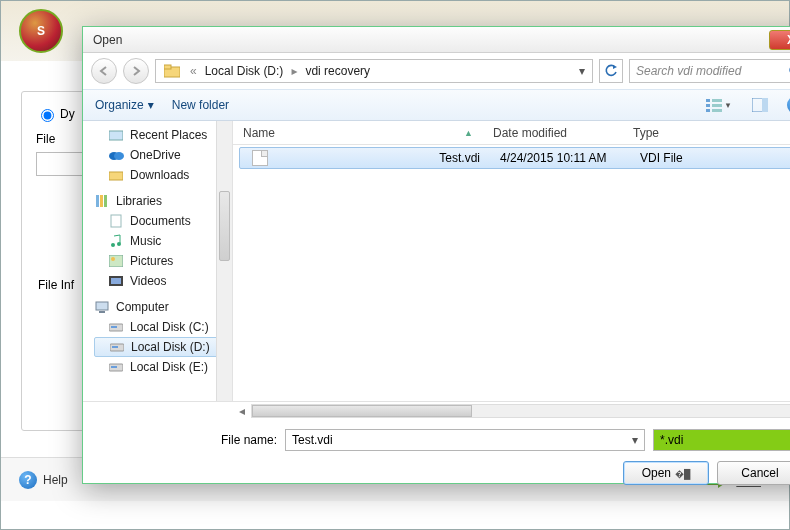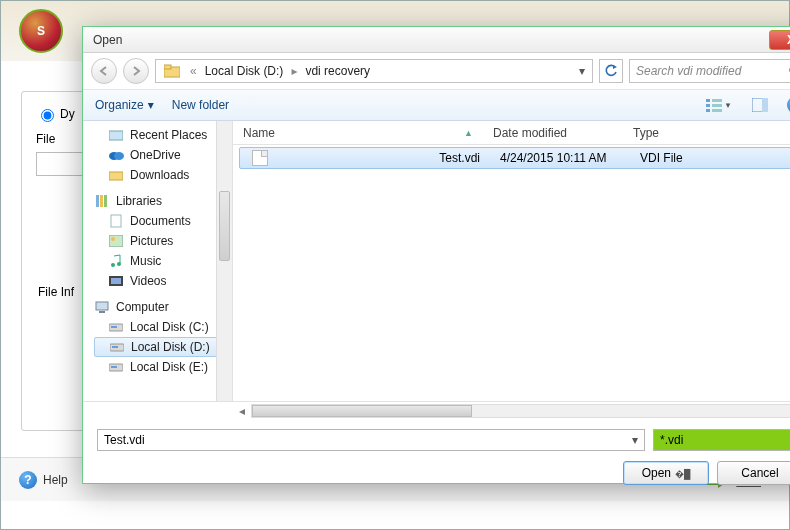--- a/index.html
+++ b/index.html
@@ -12,21 +12,21 @@
 .win-btn { width: 34px; height: 18px; border: 1px solid #b5b5b5; border-radius: 3px; background: linear-gradient(#fff,#e8e8e8); margin-left: 4px; display: flex; align-items: center; justify-content: center; color: #555; font-size: 11px; }
 .main-body { position: relative; height: calc(100% - 28px); background: linear-gradient(#efe9d8,#f5f3ec 60px,#fff 60px); }
 .logo { position: absolute; top: 8px; left: 18px; width: 44px; height: 44px; border-radius: 50%; background: radial-gradient(circle at 35% 30%, #d94, #b23 60%, #6a1d1d); border: 2px solid #7a2; display:flex; align-items:center; justify-content:center; color:#fff; font-weight:bold; font-size:22px;}
 .panel { position: absolute; top: 90px; left: 20px; right: 20px; height: 340px; border: 1px solid #cfcfcf; border-radius: 3px; background: #fff; padding: 14px; }
 .radio-row { display: flex; align-items: center; margin-bottom: 10px; }
 .radio-row input { margin-right: 6px; }
 .lbl { margin: 8px 0 4px; }
 .file-input-row { display: flex; align-items: center; gap: 6px; }
 .file-input { width: 540px; height: 24px; border: 1px solid #bcbcbc; background: #fff; }
 .browse-btn { width: 36px; height: 28px; border: 1px solid #7fb5df; border-radius: 4px; background: linear-gradient(#eef7fe,#d3e9fb); }
-.file-info { position: absolute; top: 186px; left: 16px; margin-top: 7px; }
+.file-info { position: absolute; top: 186px; left: 16px; }
 .bottom-bar { position: absolute; left: 0; right: 0; bottom: 0; height: 44px; border-top: 1px solid #ddd; background: #f7f7f7; display: flex; align-items: center; padding: 0 18px; }
 .help-btn { display: flex; align-items: center; gap: 6px; color: #333; }
 .help-icon { width: 18px; height: 18px; border-radius: 50%; background: radial-gradient(circle at 35% 30%, #6bb6f5, #1e6fc1); color:#fff; display:flex; align-items:center; justify-content:center; font-weight:bold; }
 .next-btn { margin-left: auto; display: flex; align-items: flex-end; gap: 6px; padding: 4px 10px; color: #555; text-decoration: underline; }
 .next-arrow svg { display:block; }
 
 
 .dialog { position: absolute; top: 26px; left: 82px; width: 736px; height: 458px; border: 1px solid #6c8; background: #fff; box-shadow: 0 6px 28px rgba(0,0,0,0.35); }
 .dlg-titlebar { height: 26px; background: linear-gradient(#fdfdfd,#ececec); border-bottom: 1px solid #d0d0d0; display: flex; align-items: center; padding: 0 4px 0 10px; }
 .dlg-title { flex: 1; color: #333; }
@@ -244,36 +244,36 @@
       <div class="tree-item">
         <span class="ticon">
             <svg width="12" height="14">
               <rect x="1" y="1" width="10" height="12" fill="#fff" stroke="#9bb"></rect>
             </svg>
           </span>
         <span>Documents</span>
       </div>
       <div class="tree-item">
         <span class="ticon">
-            <svg width="14" height="12">
-              <rect x="0" y="0" width="14" height="12" fill="#cde8c4" stroke="#7a9"></rect>
-              <circle cx="4" cy="4" r="2" fill="#f0c152"></circle>
-            </svg>
-          </span>
-        <span>Pictures</span>
-      </div>
-      <div class="tree-item">
-        <span class="ticon">
             <svg width="12" height="14">
               <path d="M4 2 L10 1 V9" stroke="#3a7" fill="none"></path>
               <circle cx="3" cy="11" r="2" fill="#3a7"></circle>
               <circle cx="9" cy="10" r="2" fill="#3a7"></circle>
             </svg>
           </span>
         <span>Music</span>
+      </div>
+      <div class="tree-item">
+        <span class="ticon">
+            <svg width="14" height="12">
+              <rect x="0" y="0" width="14" height="12" fill="#cde8c4" stroke="#7a9"></rect>
+              <circle cx="4" cy="4" r="2" fill="#f0c152"></circle>
+            </svg>
+          </span>
+        <span>Pictures</span>
       </div>
       <div class="tree-item">
         <span class="ticon">
             <svg width="14" height="12">
               <rect x="0" y="1" width="14" height="10" fill="#444"></rect>
               <rect x="2" y="3" width="10" height="6" fill="#8ad"></rect>
             </svg>
           </span>
         <span>Videos</span>
       </div>
@@ -343,20 +343,21 @@
   <div class="hscroll-row">
     <div style="width:150px"></div>
     <div class="arrow">◂</div>
     <div class="track">
         <div class="thumb"></div>
       </div>
     <div class="arrow">▸</div>
   </div>
 
   <div class="fn-row">
+    <div class="fn-label">File name:</div>
     <div class="fn-input">
       <span>Test.vdi</span>
       <span class="dd">▾</span>
     </div>
     <div class="filter-sel">
       <span>*.vdi</span>
       <span class="dd">▾</span>
     </div>
   </div>
 

